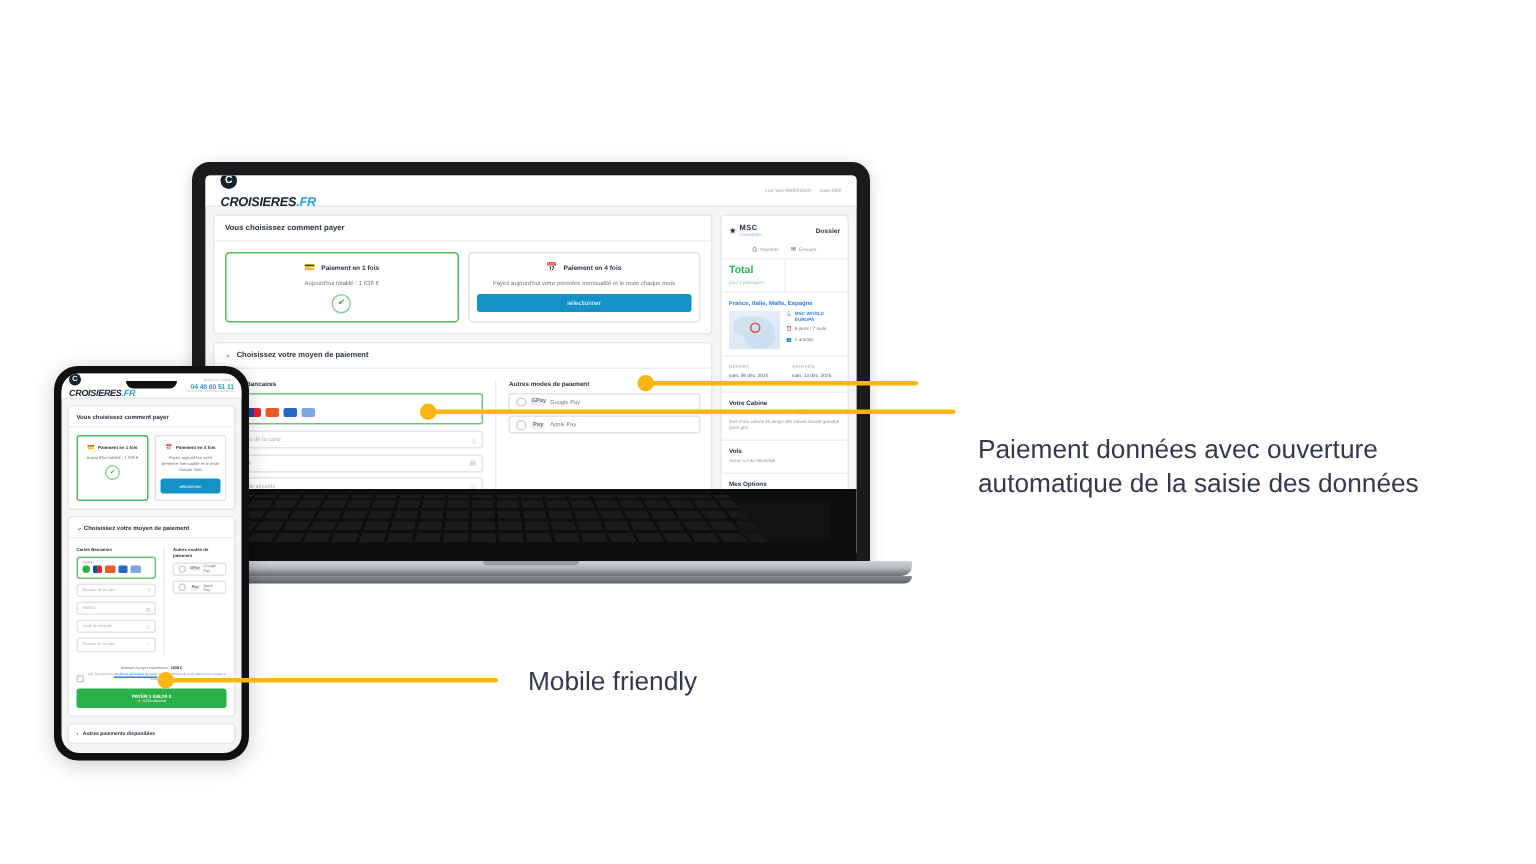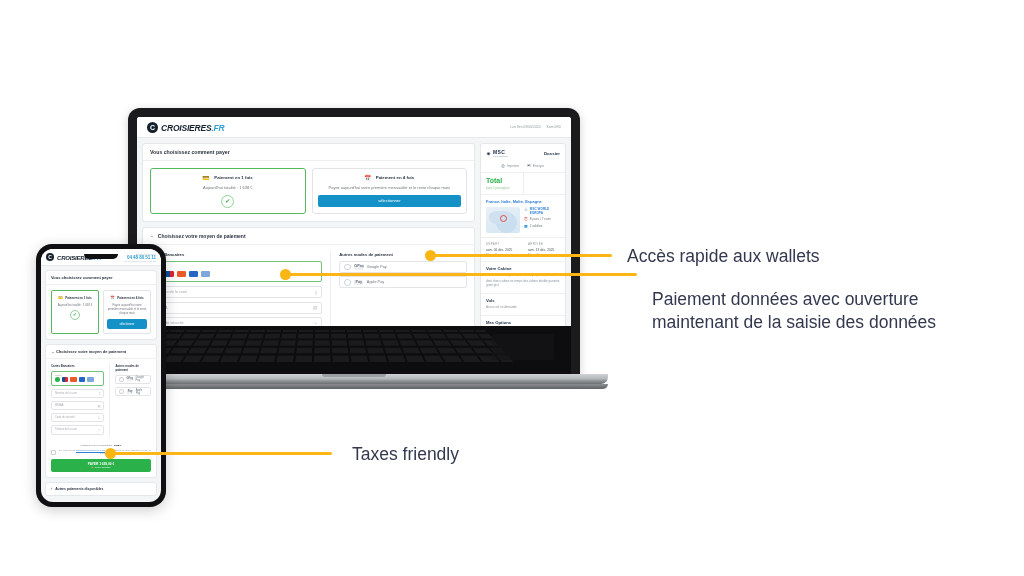--- a/index.html
+++ b/index.html
@@ -59,21 +59,21 @@
     position:absolute;left:355px;top:8px;width:62px;height:26px;
     background:#151517;border-radius:2px;opacity:.6;
   }
 
   
   .site{position:absolute;inset:0;background:#f4f5f7;}
   .site-head{
     background:#fff;height:20px;border-bottom:1px solid #e8e9ec;
     display:flex;align-items:center;padding:0 10px;position:relative;
   }
-  .logo{display:flex;align-items:flex-end;gap:3px;}
+  .logo{display:flex;align-items:flex-start;gap:3px;flex-direction:column;}
   .logo-mark{
     width:11px;height:11px;border-radius:50%;
     background:#16212e;color:#fff;font-size:7px;line-height:11px;
     text-align:center;font-weight:bold;
   }
   .logo-txt{font-size:8.5px;font-weight:bold;letter-spacing:-.2px;color:#16212e;font-style:italic;}
   .logo-txt .fr{color:#2f9fd6;}
   .head-meta{
     margin-left:auto;font-size:3.2px;color:#8d939c;letter-spacing:.1px;
     display:flex;gap:6px;
@@ -607,26 +607,25 @@
             <span>Autres paiements disponibles</span>
           </div>
 
         </div>
       </div>
     </div>
   </div>
 
   <div class="ann-dot" style="left:425px;top:250px;"></div>
   <div class="ann-line" style="left:430px;top:254px;width:182px;"></div>
-  <div class="ann-txt" style="left:627px;top:245px;">Accès rapide aux wallets</div>
 
   <div class="ann-dot" style="left:280px;top:269px;"></div>
   <div class="ann-line" style="left:285px;top:273px;width:352px;"></div>
   <div class="ann-txt" style="left:652px;top:288px;">
     <div>Paiement données avec ouverture</div>
-    <div>maintenant de la saisie des données</div>
+    <div>automatique de la saisie des données</div>
   </div>
 
   <div class="ann-dot" style="left:105px;top:448px;"></div>
   <div class="ann-line" style="left:110px;top:452px;width:222px;"></div>
-  <div class="ann-txt" style="left:352px;top:443px;">Taxes friendly</div>
+  <div class="ann-txt" style="left:352px;top:443px;">Mobile friendly</div>
 
 </div>
 
 </body></html>

